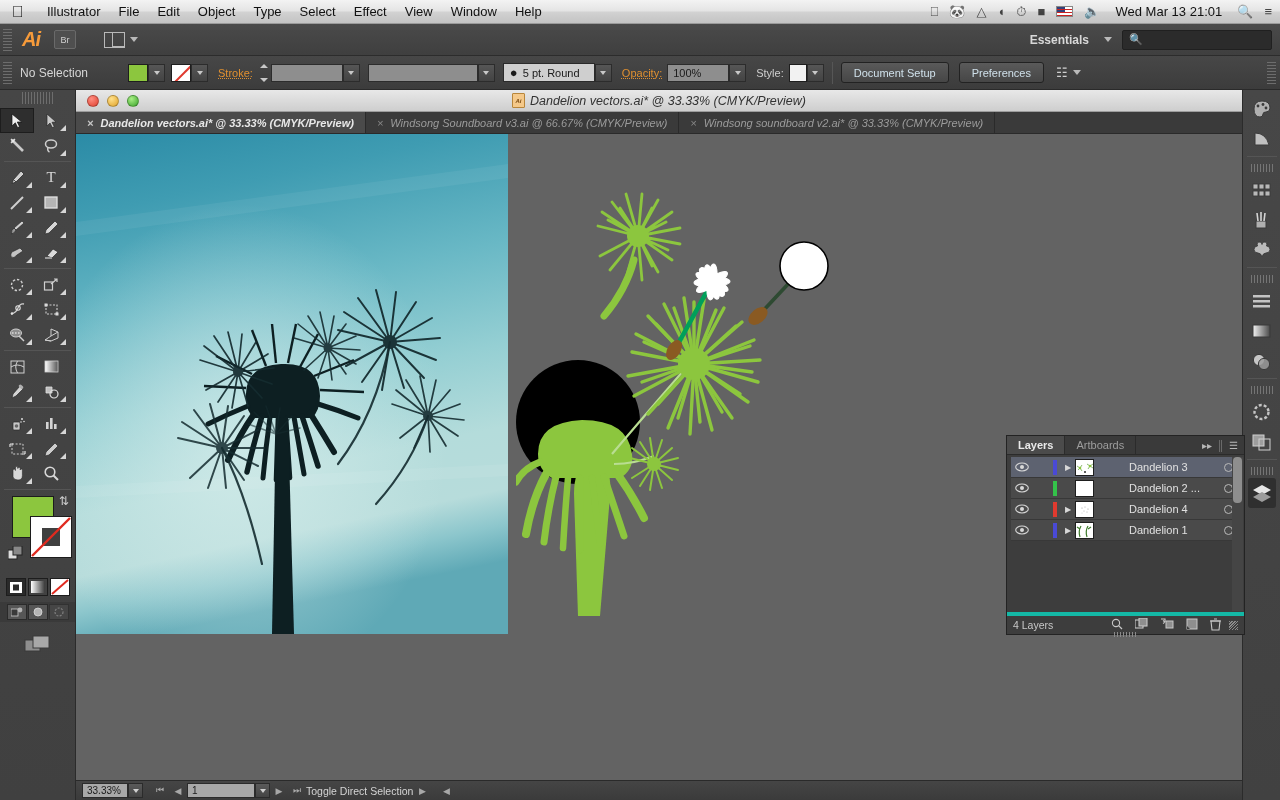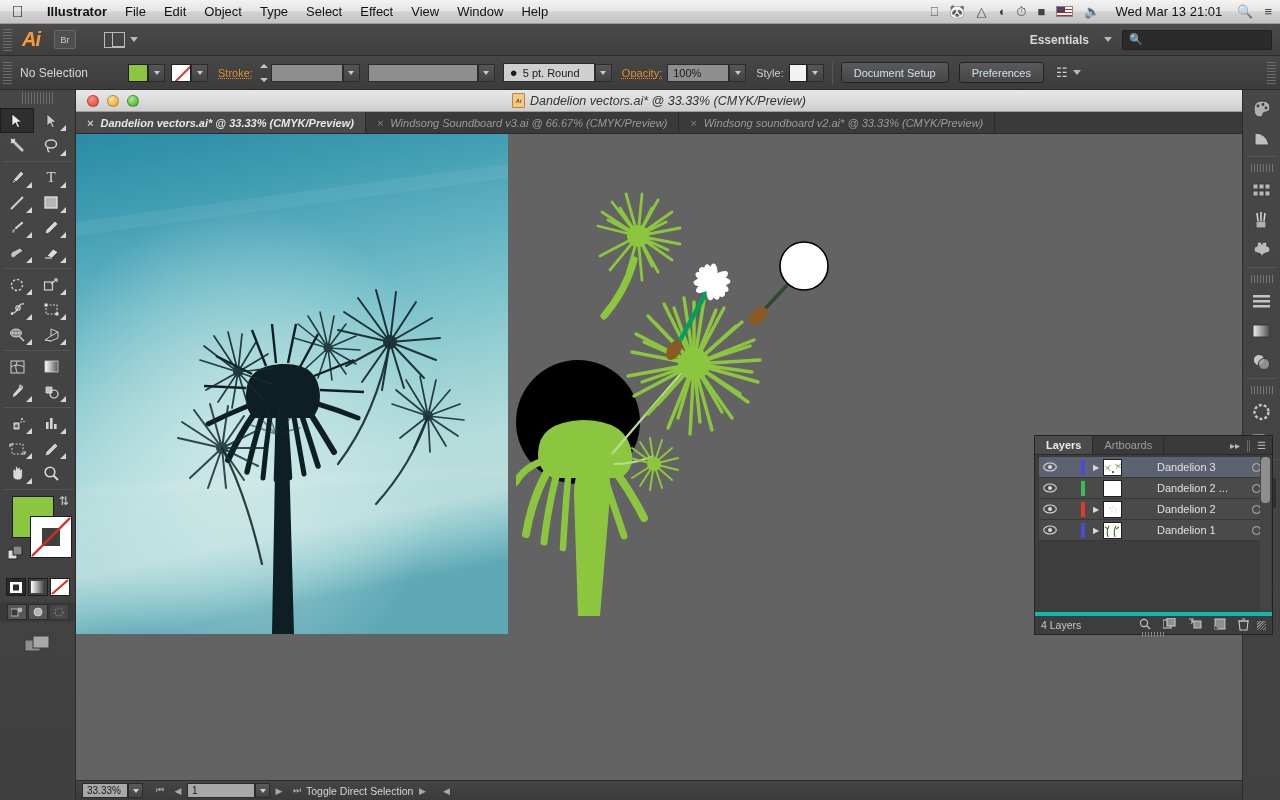--- a/index.html
+++ b/index.html
@@ -7,21 +7,21 @@
     font-family:"Liberation Sans", sans-serif; }
   body { background:#535353; position:relative; }
 
   
   #menubar{position:absolute;left:0;top:0;width:1280px;height:24px;
     background:linear-gradient(to bottom,#f3f3f3 0%,#e4e4e4 48%,#d2d2d2 52%,#c3c3c3 100%);
     border-bottom:1px solid #9a9a9a;display:flex;align-items:center;
     font-size:13px;color:#111;z-index:100;}
   #menubar .apple{margin:0 14px 0 12px;font-size:16px;line-height:1;}
   #menubar .mi{padding:0 9px;height:18px;line-height:18px;white-space:nowrap;}
-  #menubar .mi.bold{font-weight:bold;}
+  #menubar .mi.bold{font-weight:normal;}
   #menubar .right{margin-left:auto;display:flex;align-items:center;
     padding-right:8px;gap:11px;}
   #menubar .right .sysicon{font-size:13px;opacity:.75;display:block;}
   #menubar .clock{font-size:13px;padding:0 4px;}
   .flagbox{width:17px;height:11px;position:relative;overflow:hidden;
     border:1px solid #888;background:#fff;}
   .flagbox i{position:absolute;left:0;width:100%;height:1.2px;background:#c22;}
   .flagbox u{position:absolute;left:0;top:0;width:8px;height:6px;background:#33407a;}
 
   
@@ -160,21 +160,21 @@
   .bgpage{position:absolute;background:#fff;border:1px solid #111;}
   #bgwin .vscroll{position:absolute;right:0;top:0;width:14px;bottom:0;
     background:#4a4a4a;border-left:1px solid #2a2a2a;}
   #bgwin .vthumb{position:absolute;right:1px;width:11px;background:#9a9a9a;
     border-radius:5px;}
   #bgwin .botbar{position:absolute;left:0;right:0;bottom:0;height:18px;
     background:#4a4a4a;border-top:1px solid #2a2a2a;display:flex;
     align-items:center;justify-content:flex-end;padding-right:4px;gap:5px;}
 
   
-  #layerspanel{position:absolute;left:1034px;top:435px;width:239px;height:200px;
+  #layerspanel{position:absolute;left:1006px;top:435px;width:239px;height:200px;
     background:#3d3d3d;border:1px solid #232323;z-index:70;
     display:flex;flex-direction:column;}
   #lptabs{height:19px;display:flex;align-items:stretch;background:#3a3a3a;
     border-bottom:1px solid #2b2b2b;}
   .lptab{padding:0 11px;font-size:11px;color:#9d9d9d;display:flex;
     align-items:center;border-right:1px solid #2b2b2b;}
   .lptab.active{background:#4b4b4b;color:#e9e9e9;font-weight:bold;}
   .lpmenu{margin-left:auto;display:flex;align-items:center;gap:5px;
     padding-right:6px;color:#b8b8b8;font-size:10px;}
   #lprows{flex:1;background:#3d3d3d;padding:2px 4px 0;}
@@ -941,21 +941,21 @@
             <g fill="#9a9a9a">
               <circle cx="6" cy="6" r=".6"></circle>
               <circle cx="9" cy="5" r=".5"></circle>
               <circle cx="12" cy="7" r=".6"></circle>
               <circle cx="8" cy="9" r=".5"></circle>
               <circle cx="11" cy="10" r=".5"></circle>
               <circle cx="6" cy="11" r=".4"></circle>
             </g>
           </svg>
       </span>
-      <span class="lname">Dandelion 2</span>
+      <span class="lname">Dandelion 4</span>
       <span class="target">
           <span class="tcirc"></span>
         </span>
     </div>
 
     <div class="lrow">
       <span class="eye">
         <svg width="14" height="10">
             <ellipse cx="7" cy="5" rx="6.3" ry="4" fill="none" stroke="#d8d8d8" stroke-width="1.1"></ellipse>
             <circle cx="7" cy="5" r="2" fill="#d8d8d8"></circle>

